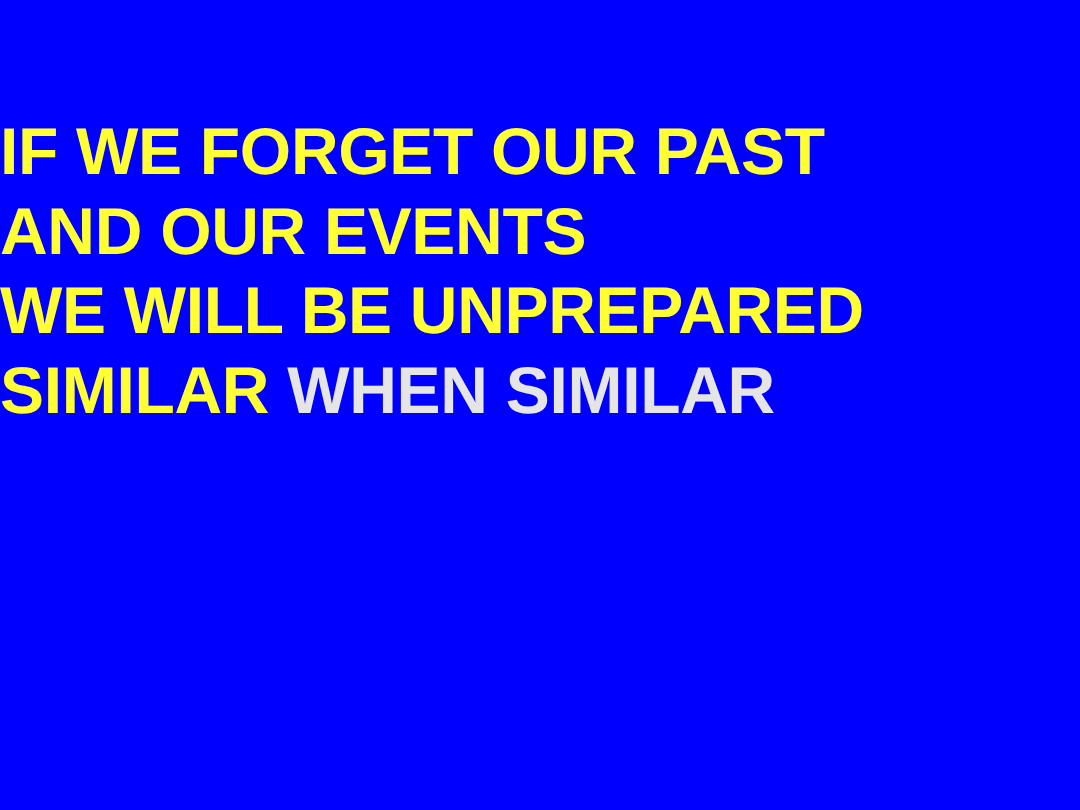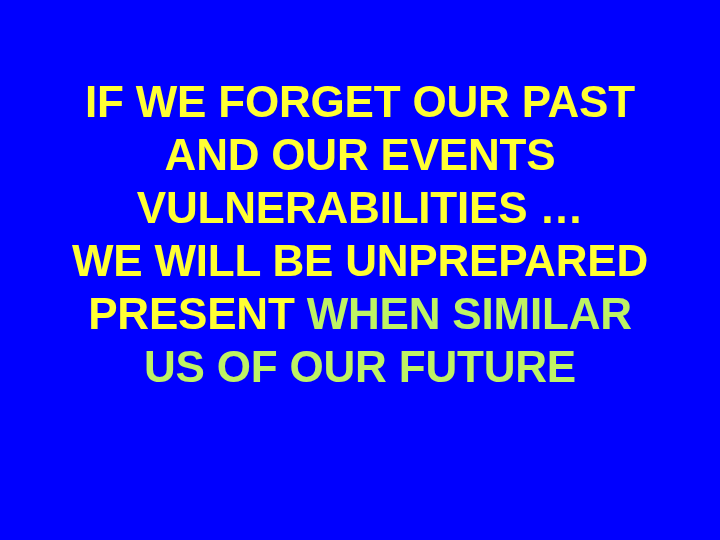--- a/index.html
+++ b/index.html
@@ -19,50 +19,47 @@
     background: #0000ff;
     box-sizing: border-box;
   }
   #text-block {
     position: absolute;
     left: 0;
     top: 0;
     width: 720px;
     
     padding-top: 75px;
-    text-align: center;
     font-size: 44px;
     font-weight: bold;
     line-height: 53px;
     letter-spacing: -0.2px;
     -webkit-font-smoothing: antialiased;
   }
   .line {
     display: block;
     white-space: nowrap;
     margin: 0;
   }
   .c-yellow { color: #ffff33; }
-  .c-white  { color: #bef264; }
+  .c-white  { color: #e5e5e5; }
 </style>
 </head>
 <body>
 
 <div id="slide" style="background: rgb(0, 0, 255);">
 
   <div id="text-block">
 
     <span class="line c-yellow">IF WE FORGET OUR PAST</span>
 
     <span class="line c-yellow">AND OUR EVENTS</span>
 
-    <span class="line c-yellow">VULNERABILITIES …</span>
 
     <span class="line c-yellow">WE WILL BE UNPREPARED</span>
 
-    <span class="line"><span class="c-yellow">PRESENT</span><span class="c-white"> WHEN SIMILAR</span></span>
+    <span class="line"><span class="c-yellow">SIMILAR</span><span class="c-white"> WHEN SIMILAR</span></span>
 
 
-    <span class="line c-white">US OF OUR FUTURE</span>
 
   </div>
 
 </div>
 
 </body></html>

